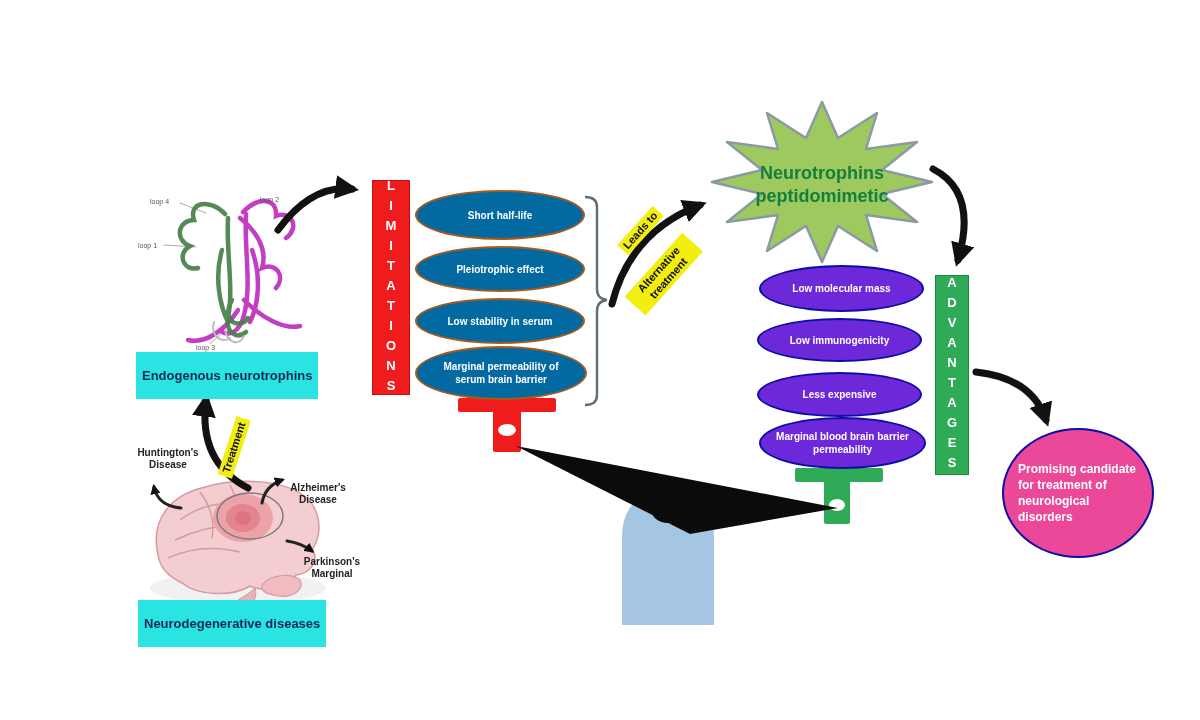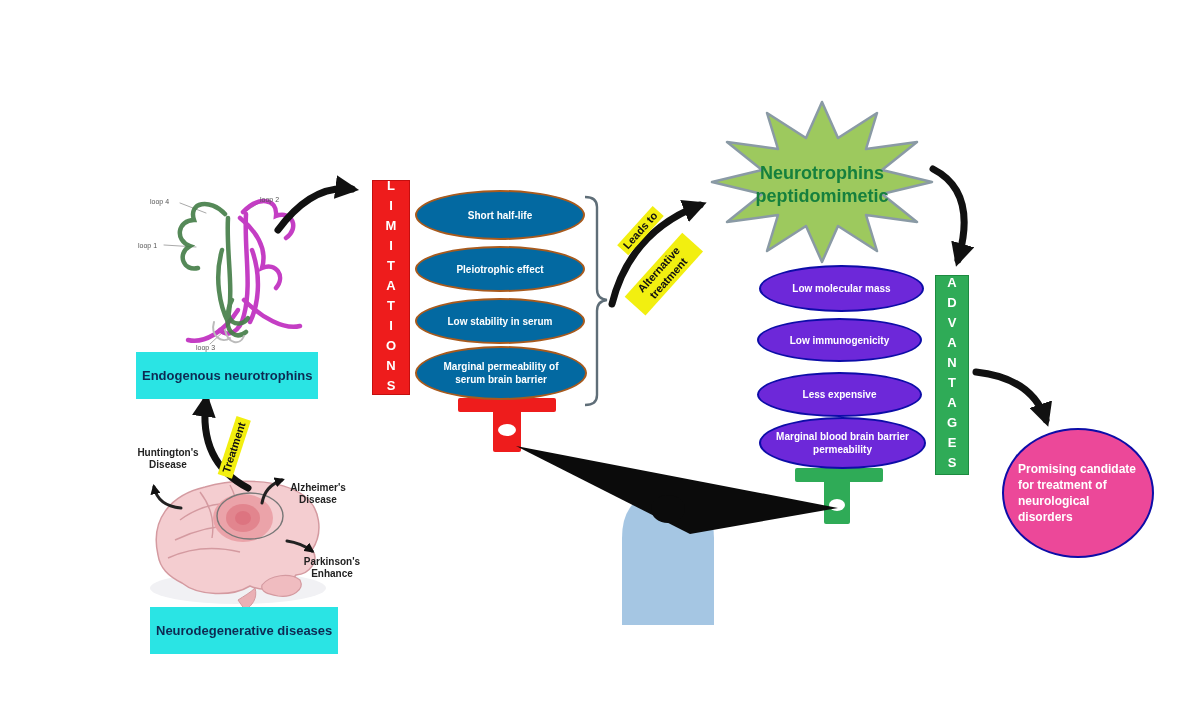--- a/index.html
+++ b/index.html
@@ -179,17 +179,17 @@
   <div class="abs ell blue" style="left:759px;top:417px;width:167px;height:52px;padding:2px 14px;">Marginal blood brain barrier permeability</div>
 
   <div class="abs vbar green" style="left:935px;top:275px;width:34px;height:200px;">ADVANTAGES</div>
 
   <div class="abs outcome" style="left:1002px;top:428px;width:152px;height:130px;">Promising candidate for treatment of neurological disorders</div>
 
   <div class="abs yellow-label" style="left:204px;top:440px;transform:rotate(-72deg);">Treatment</div>
 
   <div class="abs disease-label" style="left:122px;top:447px;width:92px;">Huntington's Disease</div>
   <div class="abs disease-label" style="left:274px;top:482px;width:88px;">Alzheimer's Disease</div>
-  <div class="abs disease-label" style="left:288px;top:556px;width:88px;">Parkinson's Enhance</div>
+  <div class="abs disease-label" style="left:288px;top:556px;width:88px;">Parkinson's Marginal</div>
 
-  <div class="abs cyan-label" style="left:150px;top:600px;margin-top:7px;">Neurodegenerative diseases</div>
+  <div class="abs cyan-label" style="left:138px;top:600px;">Neurodegenerative diseases</div>
 
 </div>
 
 </body></html>

